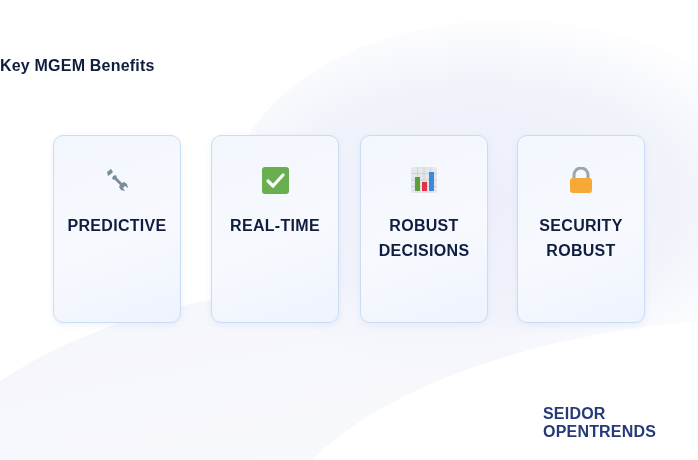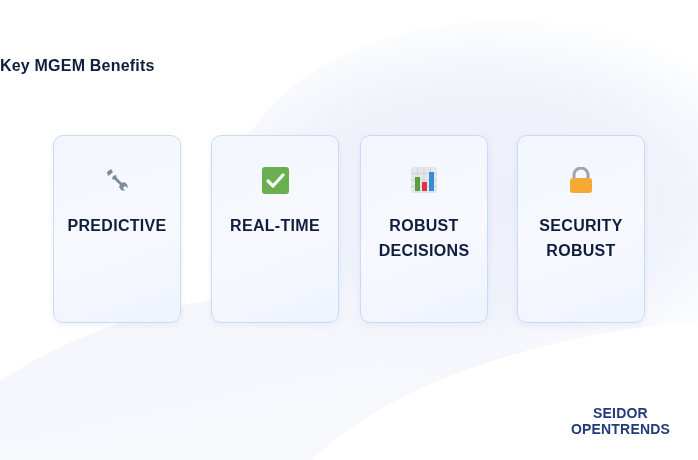--- a/index.html
+++ b/index.html
@@ -46,21 +46,21 @@
       font-size: 16px; font-weight: bold; color: #0f1d3f; line-height: 25px;
       letter-spacing: 0.3px;
     }
     .card .label span { display: block; }
     .c1 { left: 53px; }
     .c2 { left: 211px; }
     .c3 { left: 360px; }
     .c4 { left: 517px; }
     .brand {
       position: absolute; top: 405px; left: 543px;
-      font-size: 14px; font-weight: bold; color: #253a78; letter-spacing: 0.2px; text-align: center;
+      font-size: 16px; font-weight: bold; color: #253a78; letter-spacing: 0.2px;
     }
   </style>
 </head>
 <body>
 
 <div class="bg-blob"></div>
 <div class="bg-sweep"></div>
 <div class="bg-white"></div>
 
 <div class="title">Key MGEM Benefits</div>

